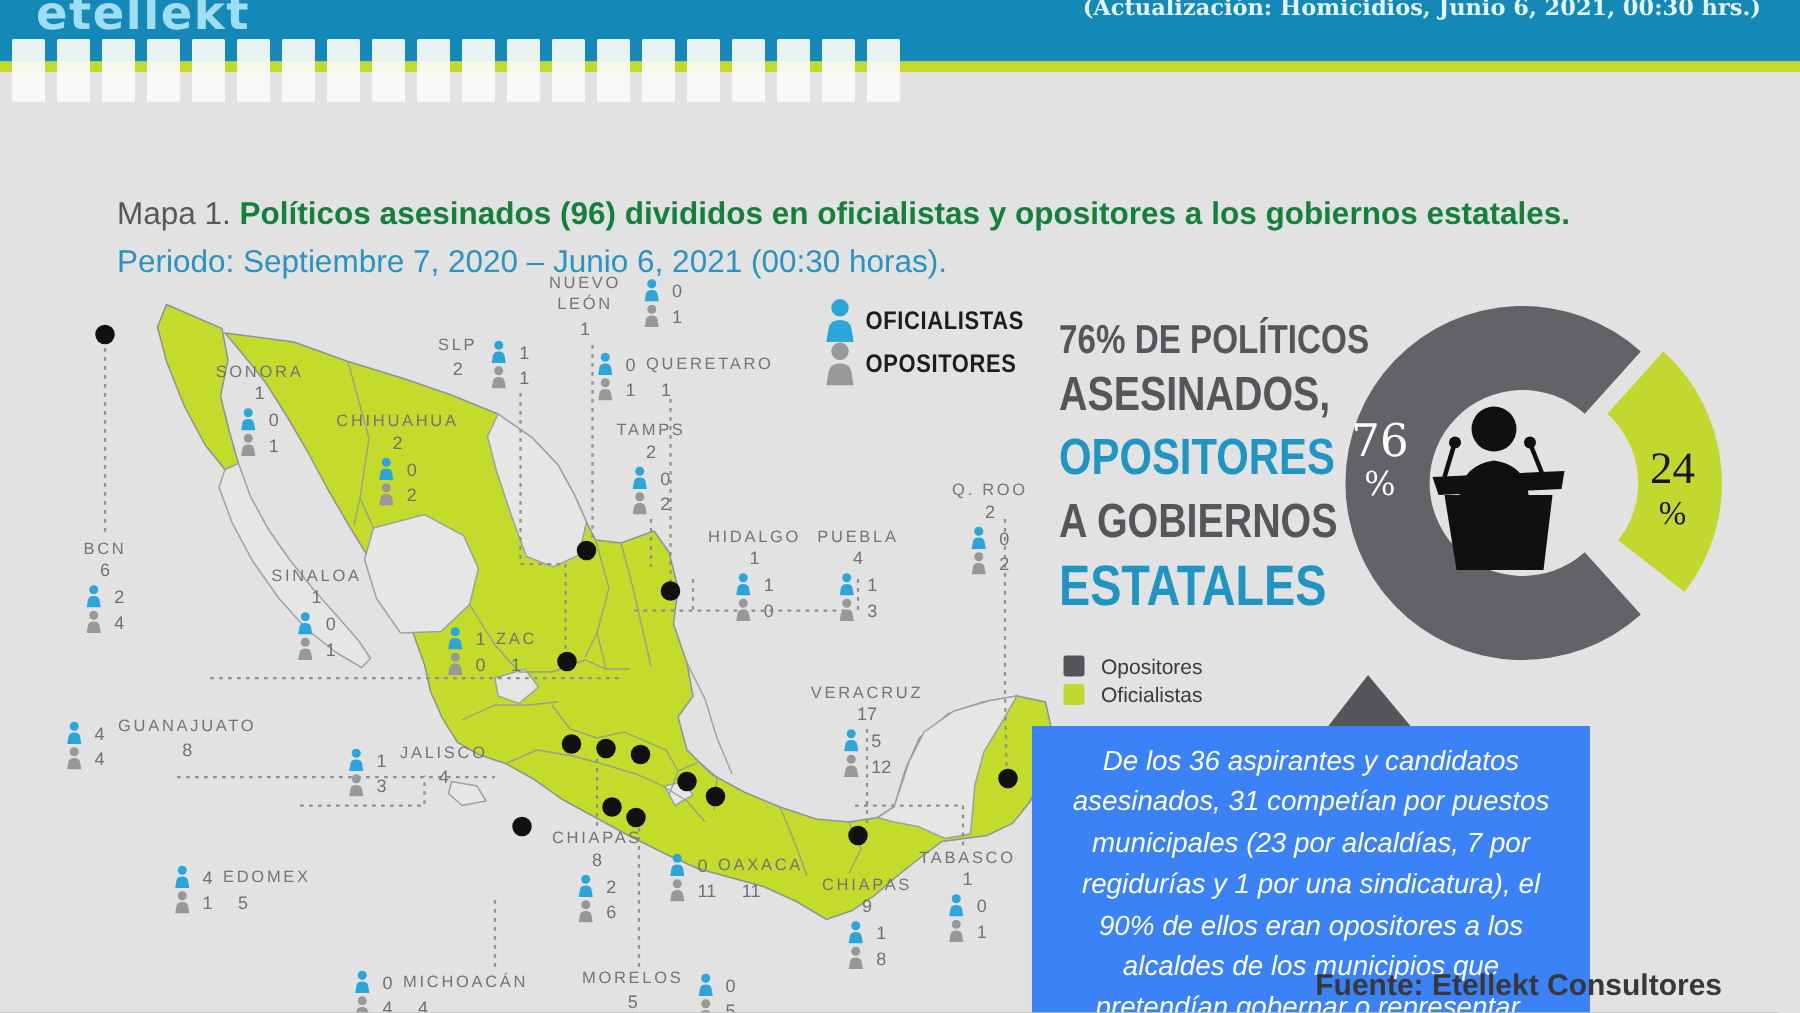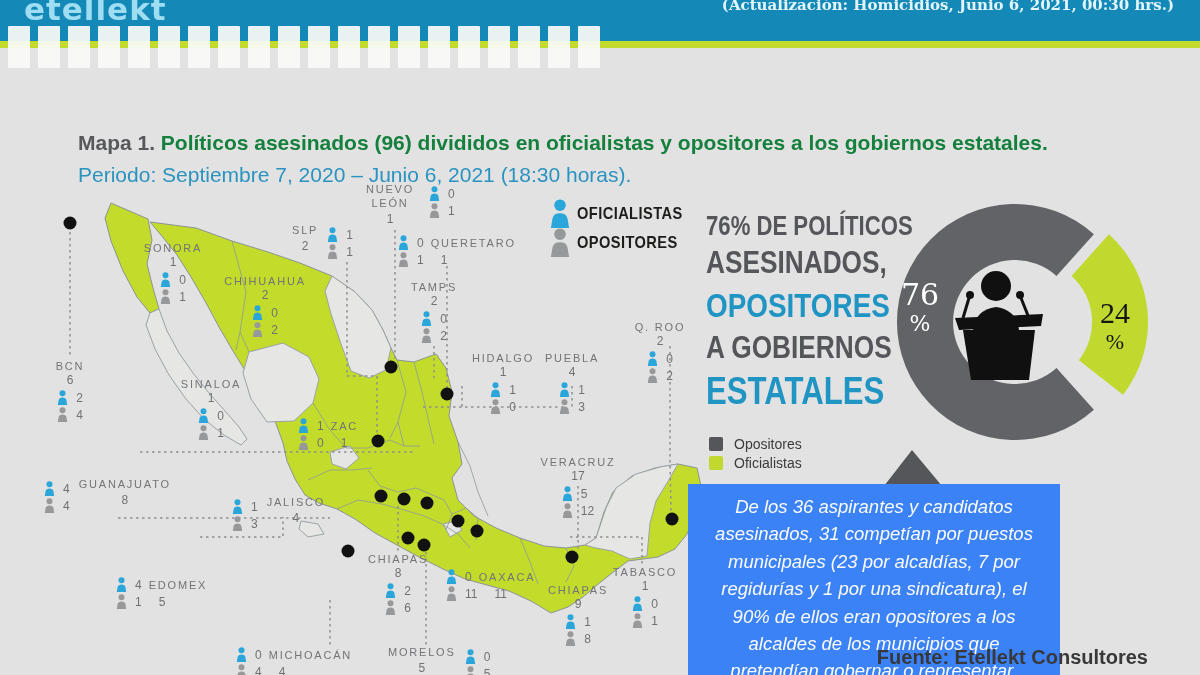--- a/index.html
+++ b/index.html
@@ -8,21 +8,21 @@
   
   .topbar{position:absolute;left:0;top:0;width:1200px;height:41px;background:#1489b8;}
   .greenstrip{position:absolute;left:0;top:41px;width:1200px;height:7px;background:#c3d92b;}
   .logo{position:absolute;left:24px;top:-9px;font-size:31px;font-weight:bold;letter-spacing:1px;
         color:#9fdef2;font-family:"DejaVu Sans",sans-serif;}
   .update-note{position:absolute;right:26px;top:-4px;font-family:"DejaVu Serif",serif;
         font-weight:bold;font-size:15px;color:#e3f5fc;}
   .bar{position:absolute;top:26px;width:22px;height:42px;background:rgba(250,250,248,.93);border-radius:1px;}
   
   .title{position:absolute;left:78px;top:106px;width:995px;font-size:21px;line-height:1.5;}
-  .title .t-prefix{color:#57585c;font-weight:bold;}
+  .title .t-prefix{color:#57585c;font-weight:normal;}
   .title .t-main{color:#15803d;font-weight:bold;}
   .title .t-period{color:#2a93c0;}
   
   .state{position:absolute;color:#6f7173;font-size:12px;z-index:5;white-space:nowrap;}
   .state .sname{font-size:11px;letter-spacing:1.8px;color:#737477;}
   .state .stotal{font-size:12px;margin-top:1px;}
   .state.v-col{text-align:center;}
   .state .srows{display:inline-block;text-align:left;margin-top:2px;}
   .srow{display:flex;align-items:center;height:17px;}
   .srow .sval{margin-left:8px;}
@@ -152,21 +152,21 @@
   <div class="bar" style="left:338px"></div>
   <div class="bar" style="left:368px"></div>
   <div class="bar" style="left:398px"></div>
   <div class="bar" style="left:428px"></div>
   <div class="bar" style="left:458px"></div>
   <div class="bar" style="left:488px"></div>
   <div class="bar" style="left:518px"></div>
   <div class="bar" style="left:548px"></div>
   <div class="bar" style="left:578px"></div>
 
-  <p class="title"><span class="t-prefix">Mapa 1.</span><span class="t-main"> Políticos asesinados (96)  divididos en oficialistas y opositores a los gobiernos estatales. </span><span class="t-period">Periodo: Septiembre 7, 2020 – Junio 6, 2021 (18:30 horas).</span></p>
+  <p class="title"><span class="t-prefix">Mapa 1.</span><span class="t-main"> Políticos asesinados (96)  divididos en oficialistas y opositores a los gobiernos estatales. </span><span class="t-period">Periodo: Septiembre 7, 2020 – Junio 6, 2021 (00:30 horas).</span></p>
 
   <div class="maplegend">
     <div class="mlrow">
       <span class="picon">
         <svg width="22" height="29" viewBox="0 0 11 15">
             <g fill="#2aa6da">
               <circle cx="5.5" cy="3.2" r="3"></circle>
               <path d="M0.8,15 L1.6,10.2 Q2.2,7.4 5.5,7.4 Q8.8,7.4 9.4,10.2 L10.2,15 Z"></path>
             </g>
           </svg>

